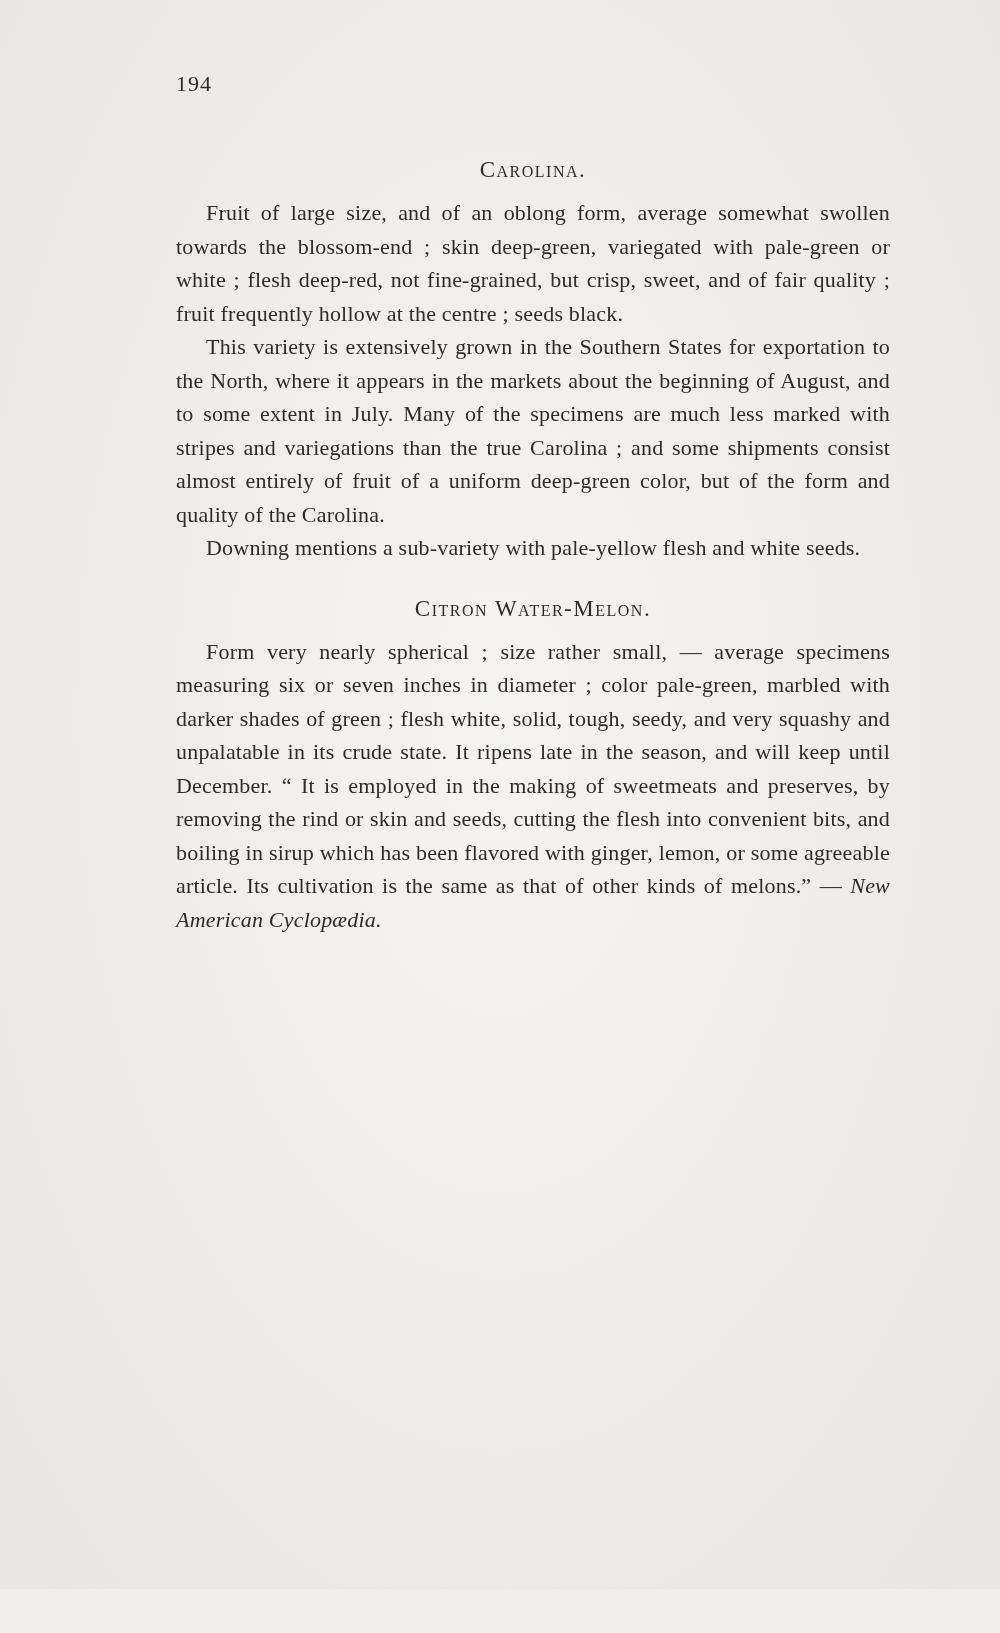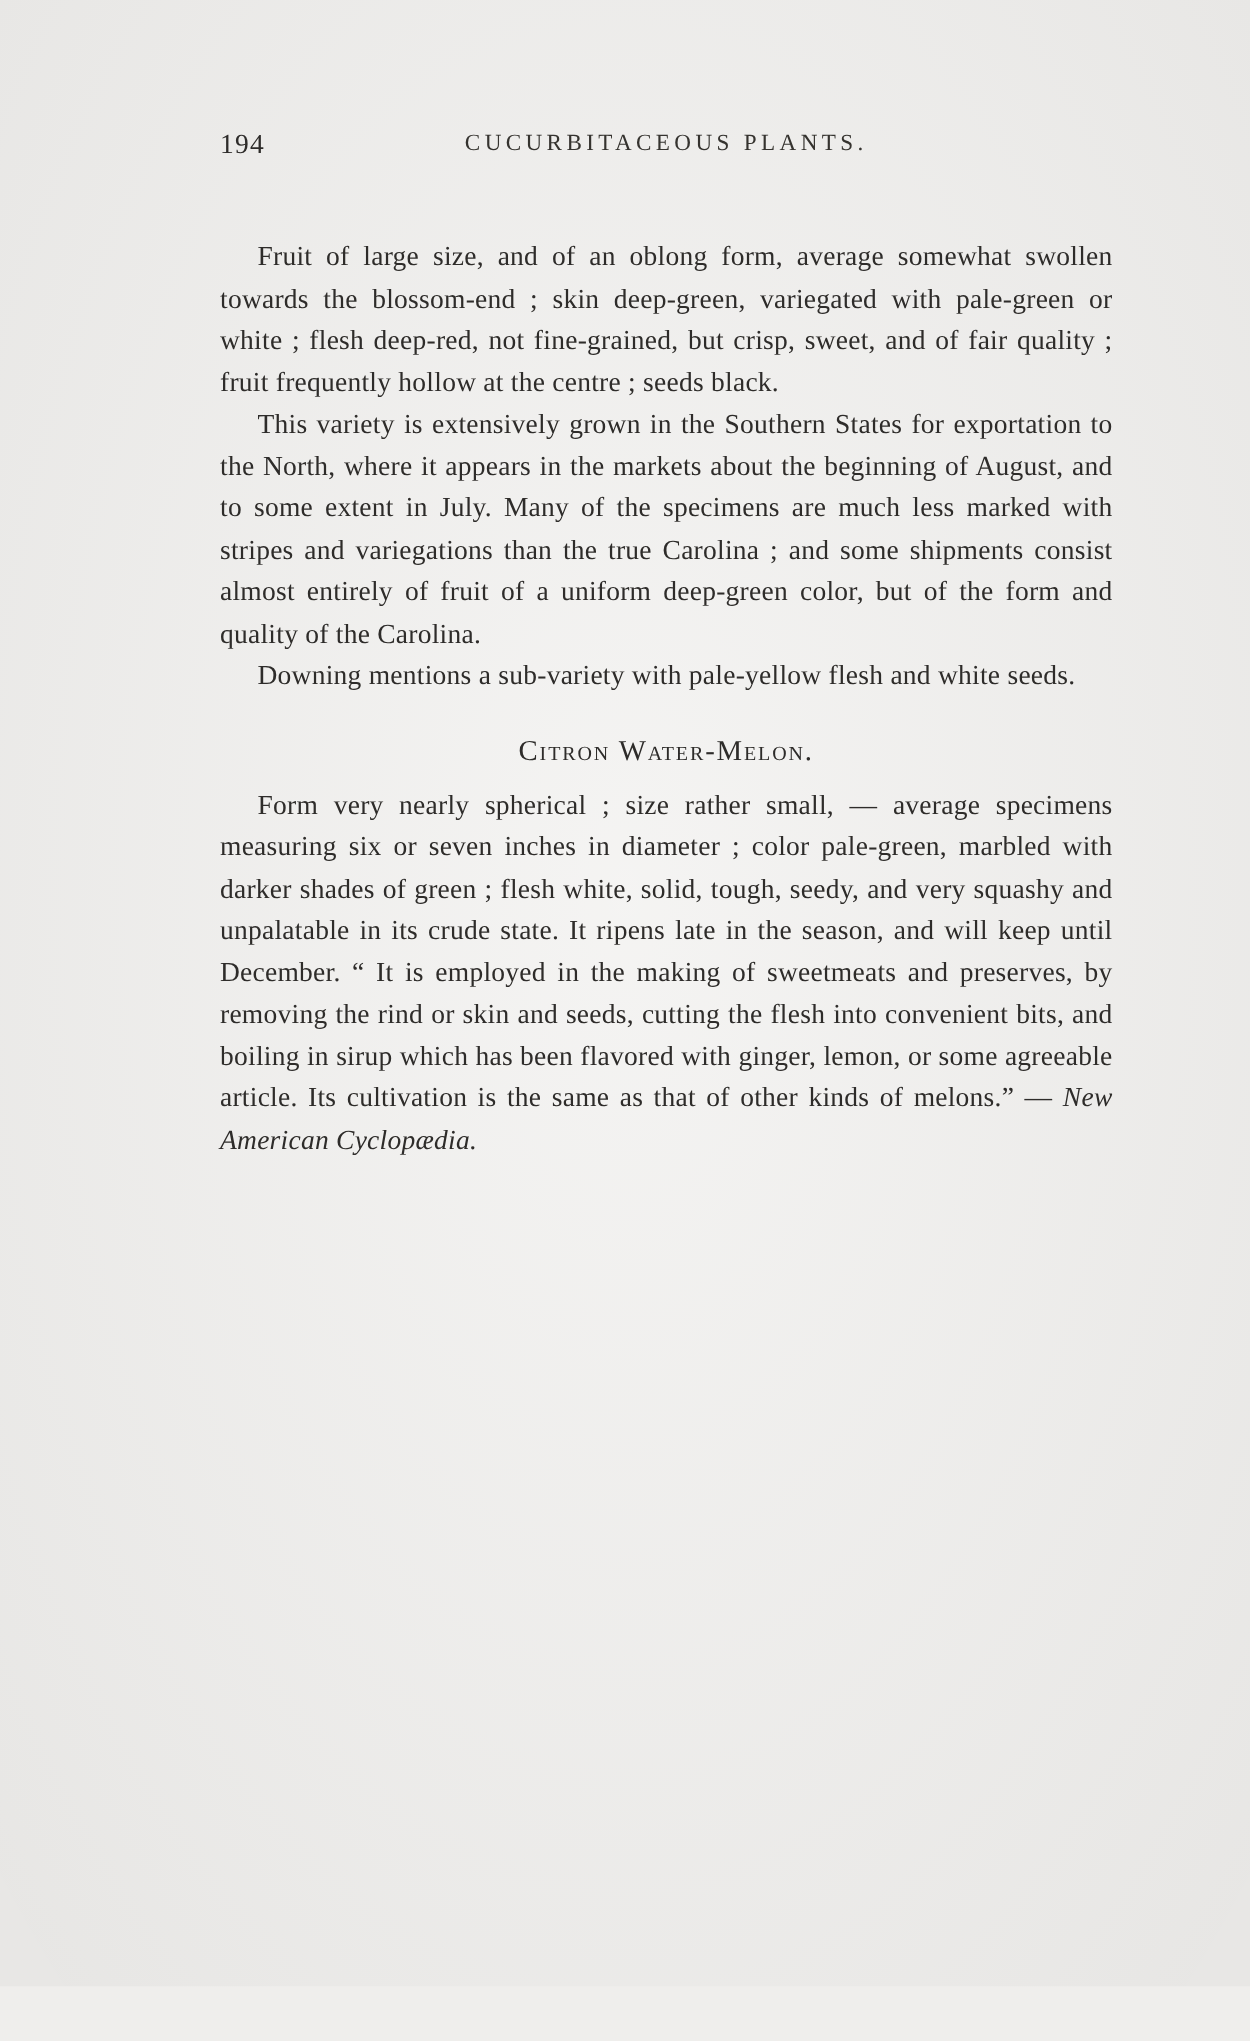--- a/index.html
+++ b/index.html
@@ -15,21 +15,21 @@
     color: #2e2c2a;
   }
   .page {
     position: relative;
     width: 1000px;
     height: 1589px;
     background:
       radial-gradient(ellipse at 50% 45%, rgba(255,255,255,0.35), rgba(0,0,0,0.03) 95%),
       #efeeec;
     box-sizing: border-box;
-    padding-top: 102px;
+    padding-top: 71px;
   }
   .text-column {
     position: relative;
     margin-left: 176px;
     width: 714px;
   }
   .header {
     position: relative;
     height: 30px;
     margin-bottom: 56px;
@@ -93,23 +93,23 @@
   }
 </style>
 </head>
 <body>
 
 <div class="page">
   <div class="text-column">
 
     <div class="header">
       <span class="page-number">194</span>
-      <span class="running-head">CUCURBITACEOUS PLANTS.</span>
     </div>
 
+    <h2 class="section-heading">Carolina.</h2>
 
     <p class="body-para">Fruit of large size, and of an oblong form, average somewhat swollen towards the blossom-end ; skin deep-green, variegated with pale-green or white ; flesh deep-red, not fine-grained, but crisp, sweet, and of fair quality ; fruit frequently hollow at the centre ; seeds black.</p>
 
     <p class="body-para">This variety is extensively grown in the Southern States for exportation to the North, where it appears in the markets about the beginning of August, and to some extent in July. Many of the specimens are much less marked with stripes and variegations than the true Carolina ; and some shipments consist almost entirely of fruit of a uniform deep-green color, but of the form and quality of the Carolina.</p>
 
     <p class="body-para">Downing mentions a sub-variety with pale-yellow flesh and white seeds.</p>
 
     <h2 class="section-heading heading-citron">Citron Water-Melon.</h2>
 
     <p class="body-para"><span>Form very nearly spherical ; size rather small, — average specimens measuring six or seven inches in diameter ; color pale-green, marbled with darker shades of green ; flesh white, solid, tough, seedy, and very squashy and unpalatable in its crude state.  It ripens late in the season, and will keep until December.  “ It is employed in the making of sweetmeats and preserves, by removing the rind or skin and seeds, cutting the flesh into convenient bits, and boiling in sirup which has been flavored with ginger, lemon, or some agreeable article.  Its cultivation is the same as that of other kinds of melons.” — </span><span class="citation">New American Cyclopædia.</span></p>

